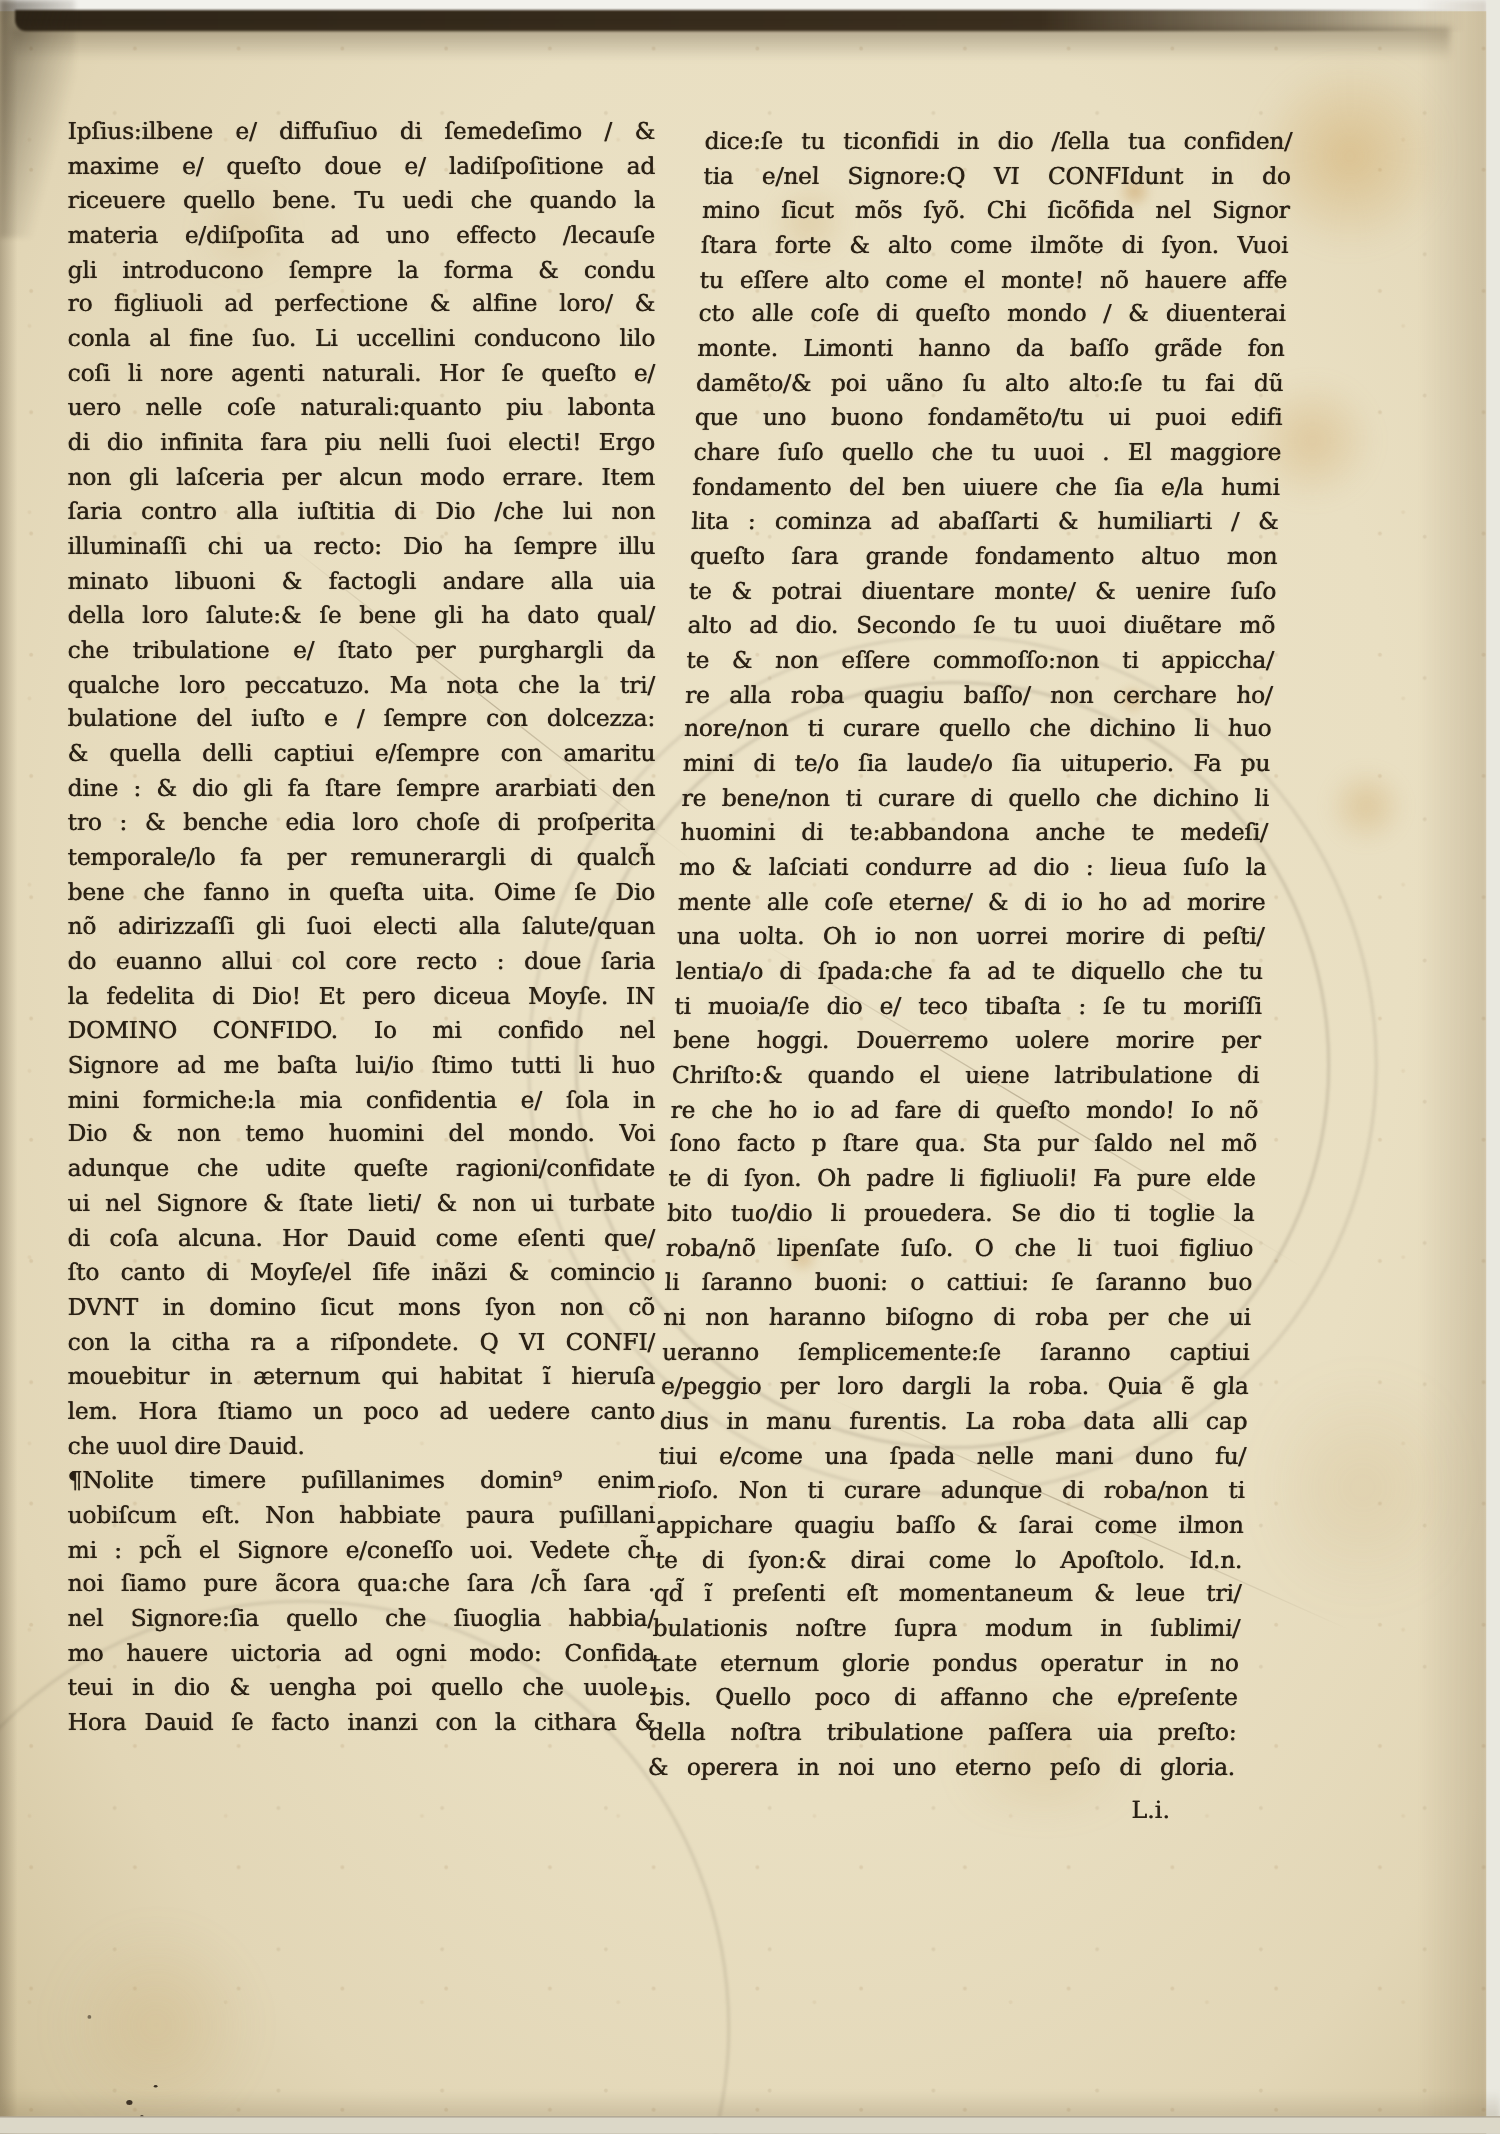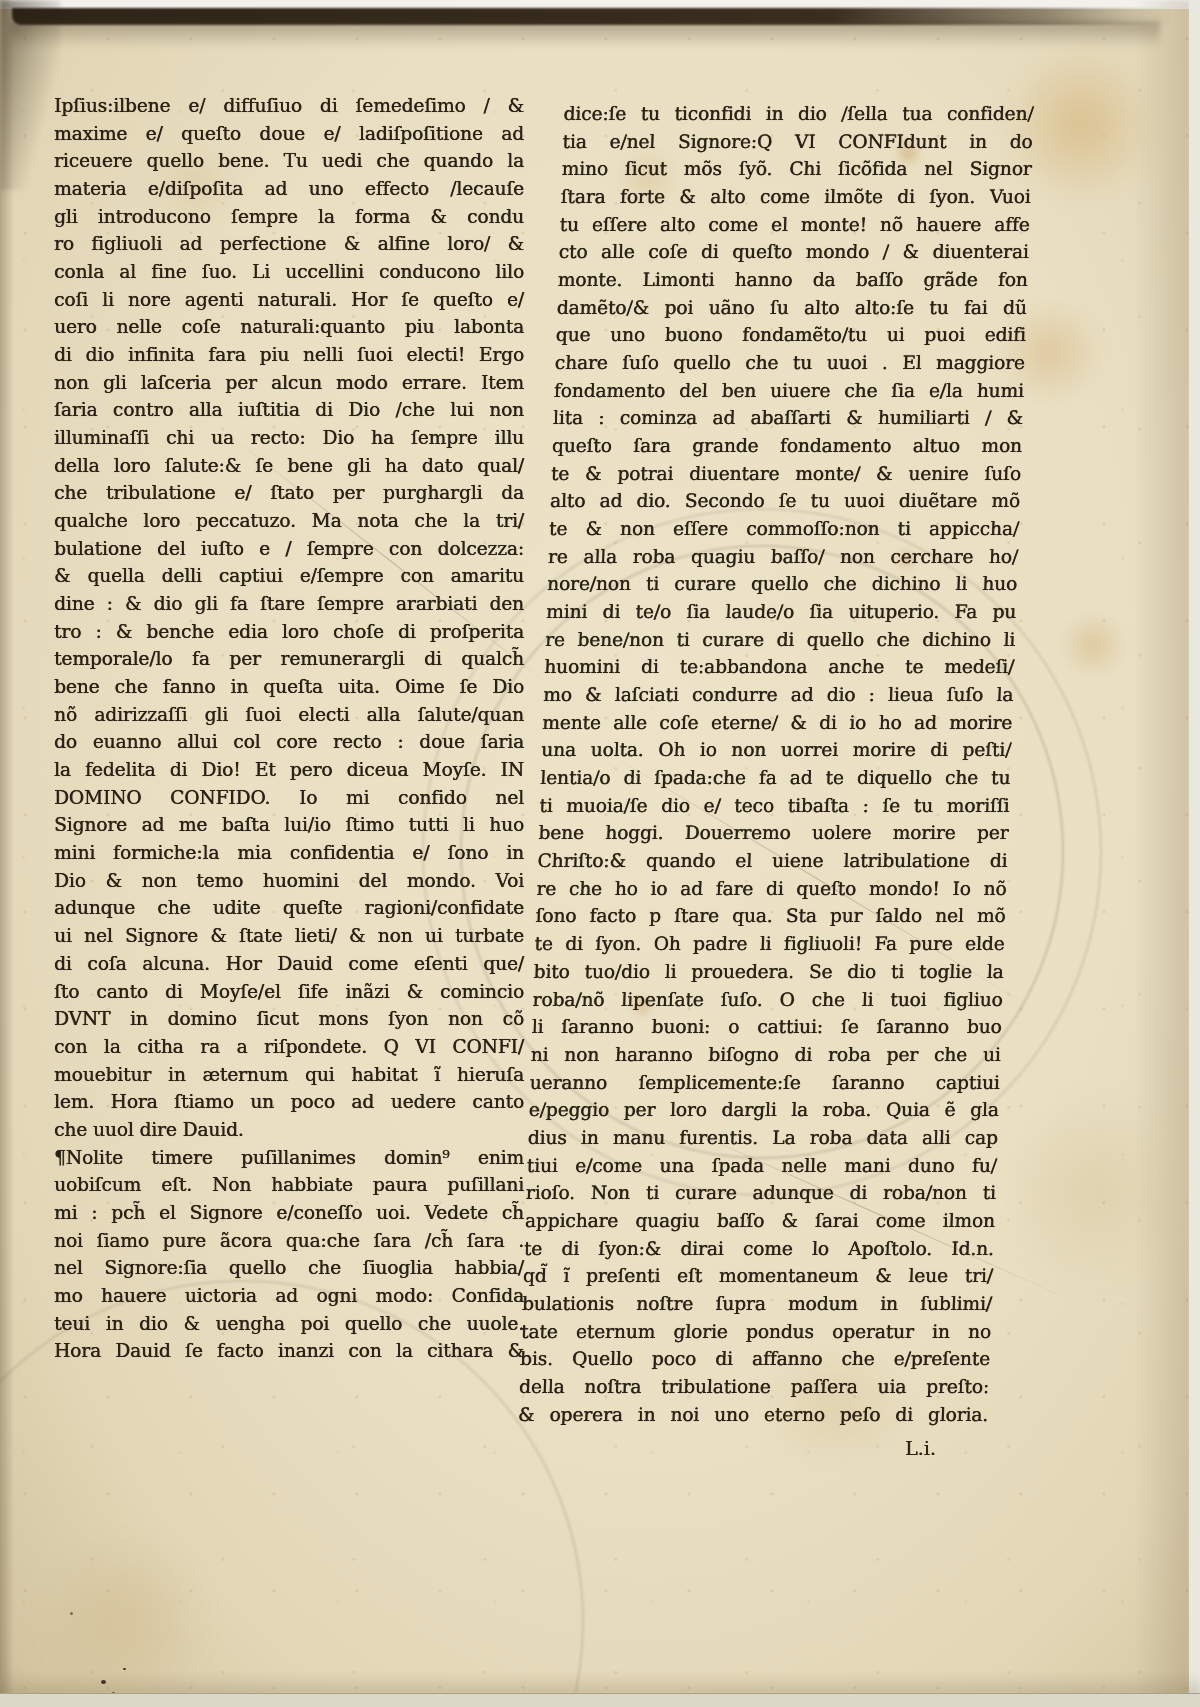--- a/index.html
+++ b/index.html
@@ -119,35 +119,36 @@
         <div class="tline">materia e/diſpoſita ad uno effecto /lecauſe</div>
         <div class="tline">gli introducono ſempre la forma &amp; condu</div>
         <div class="tline">ro figliuoli ad perfectione &amp; alfine loro/ &amp;</div>
         <div class="tline">conla al fine ſuo. Li uccellini conducono lilo</div>
         <div class="tline">coſi li nore agenti naturali. Hor ſe queſto e/</div>
         <div class="tline">uero nelle coſe naturali:quanto piu labonta</div>
         <div class="tline">di dio infinita fara piu nelli ſuoi electi! Ergo</div>
         <div class="tline">non gli laſceria per alcun modo errare. Item</div>
         <div class="tline">ſaria contro alla iuſtitia di Dio /che lui non</div>
         <div class="tline">illuminaſſi chi ua recto: Dio ha ſempre illu</div>
+        <div class="tline">minato libuoni &amp; factogli andare alla uia</div>
         <div class="tline">della loro ſalute:&amp; ſe bene gli ha dato qual/</div>
         <div class="tline">che tribulatione e/ ſtato per purghargli da</div>
         <div class="tline">qualche loro peccatuzo. Ma nota che la tri/</div>
         <div class="tline">bulatione del iuſto e / ſempre con dolcezza:</div>
         <div class="tline">&amp; quella delli captiui e/ſempre con amaritu</div>
         <div class="tline">dine : &amp; dio gli fa ſtare ſempre ararbiati den</div>
         <div class="tline">tro : &amp; benche edia loro choſe di proſperita</div>
         <div class="tline">temporale/lo fa per remunerargli di qualch̃</div>
         <div class="tline">bene che fanno in queſta uita. Oime ſe Dio</div>
         <div class="tline">nõ adirizzaſſi gli ſuoi electi alla ſalute/quan</div>
         <div class="tline">do euanno allui col core recto : doue ſaria</div>
         <div class="tline">la fedelita di Dio! Et pero diceua Moyſe. IN</div>
         <div class="tline">DOMINO CONFIDO. Io mi confido nel</div>
         <div class="tline">Signore ad me baſta lui/io ſtimo tutti li huo</div>
-        <div class="tline">mini formiche:la mia confidentia e/ ſono in</div>
+        <div class="tline">mini formiche:la mia confidentia e/ ſola in</div>
         <div class="tline">Dio &amp; non temo huomini del mondo. Voi</div>
         <div class="tline">adunque che udite queſte ragioni/confidate</div>
         <div class="tline">ui nel Signore &amp; ſtate lieti/ &amp; non ui turbate</div>
         <div class="tline">di coſa alcuna. Hor Dauid come eſenti que/</div>
         <div class="tline">ſto canto di Moyſe/el ſife inãzi &amp; comincio</div>
         <div class="tline">DVNT in domino ſicut mons ſyon non cõ</div>
         <div class="tline">con la citha ra a riſpondete. Q VI CONFI/</div>
         <div class="tline">mouebitur in æternum qui habitat ĩ hieruſa</div>
         <div class="tline">lem. Hora ſtiamo un poco ad uedere canto</div>
         <div class="tline short">che uuol dire Dauid.</div>

